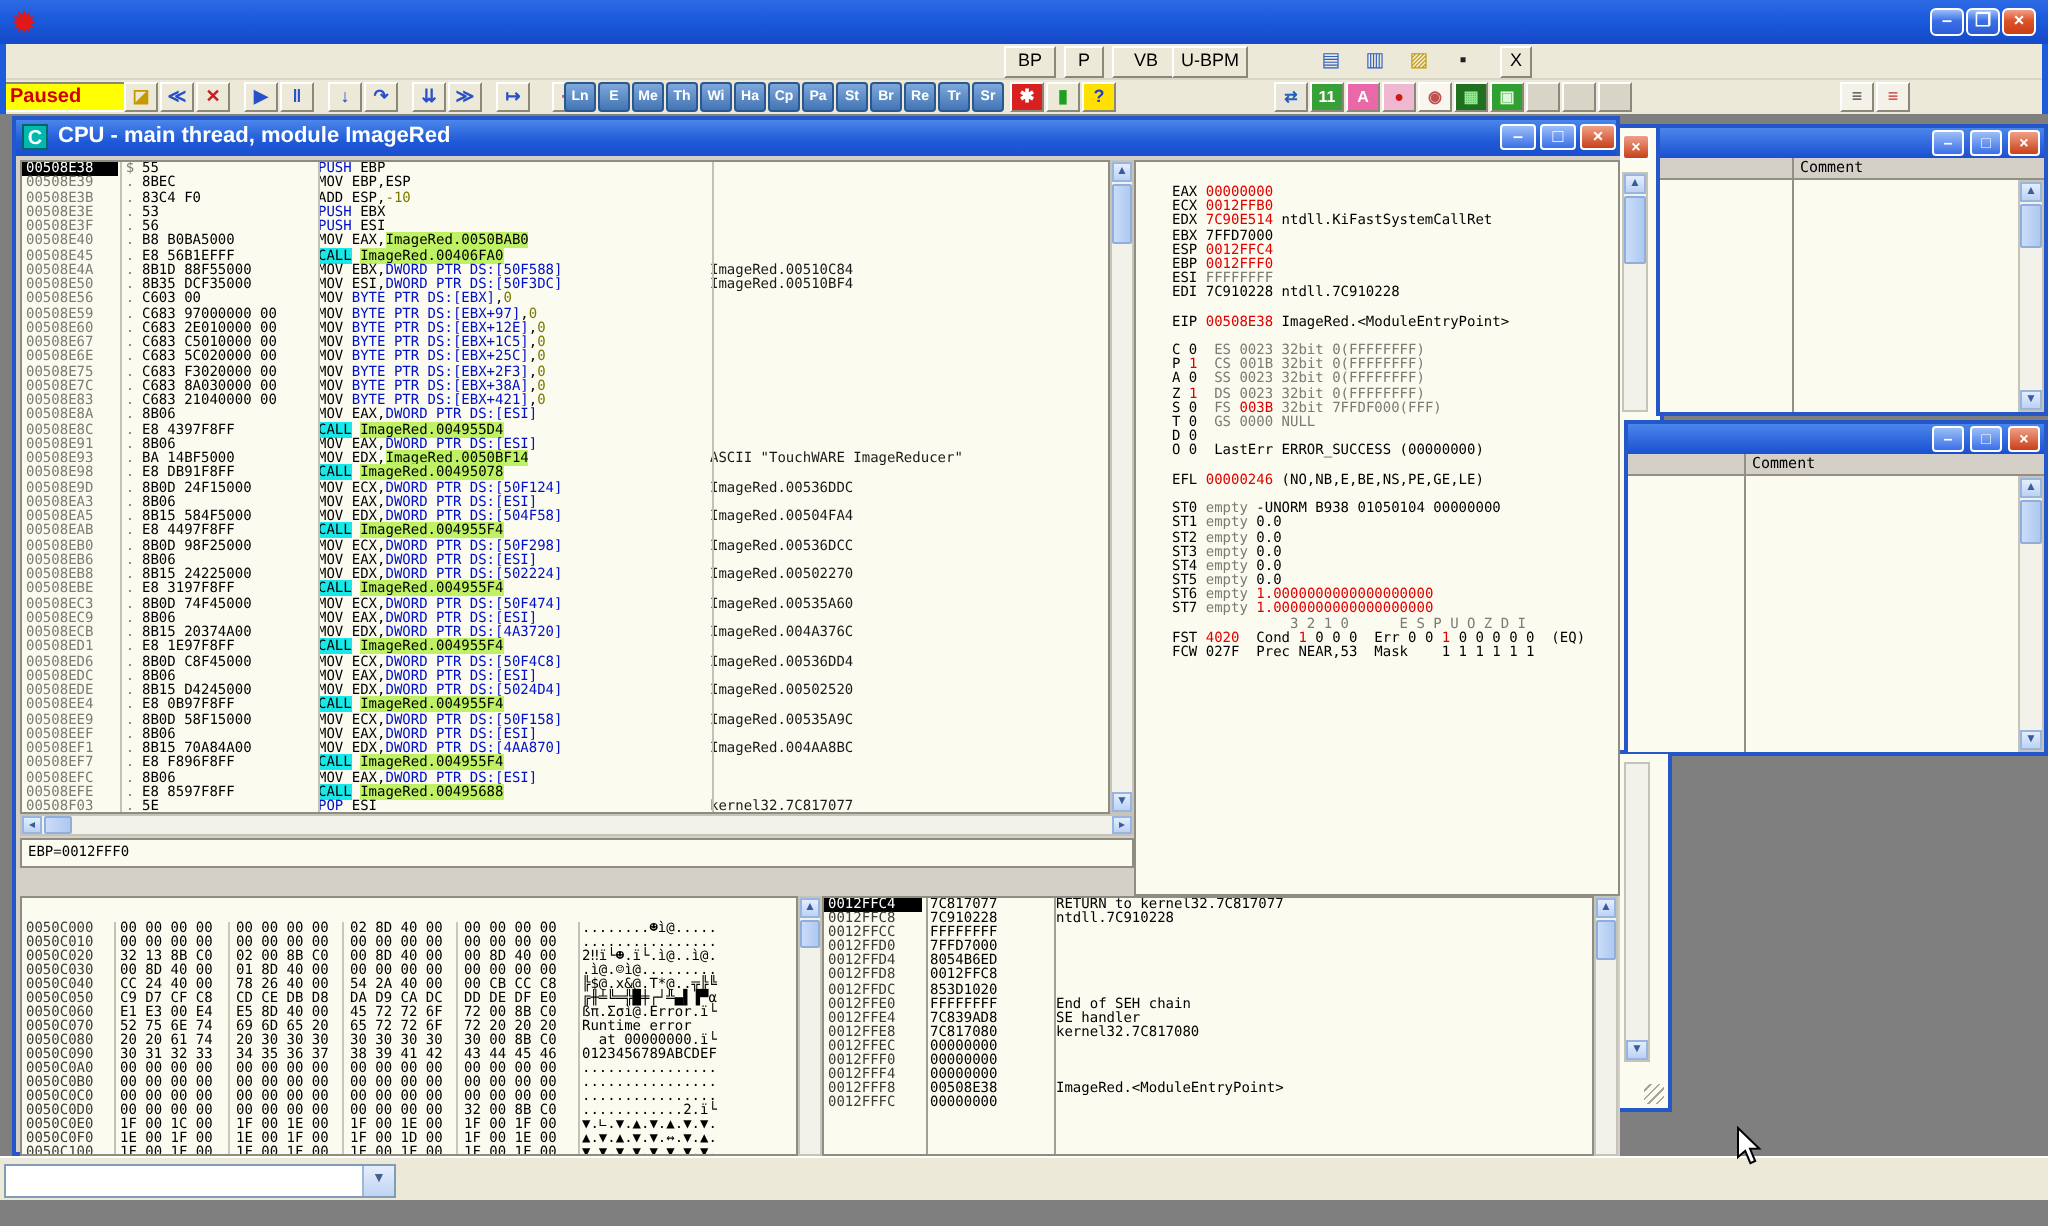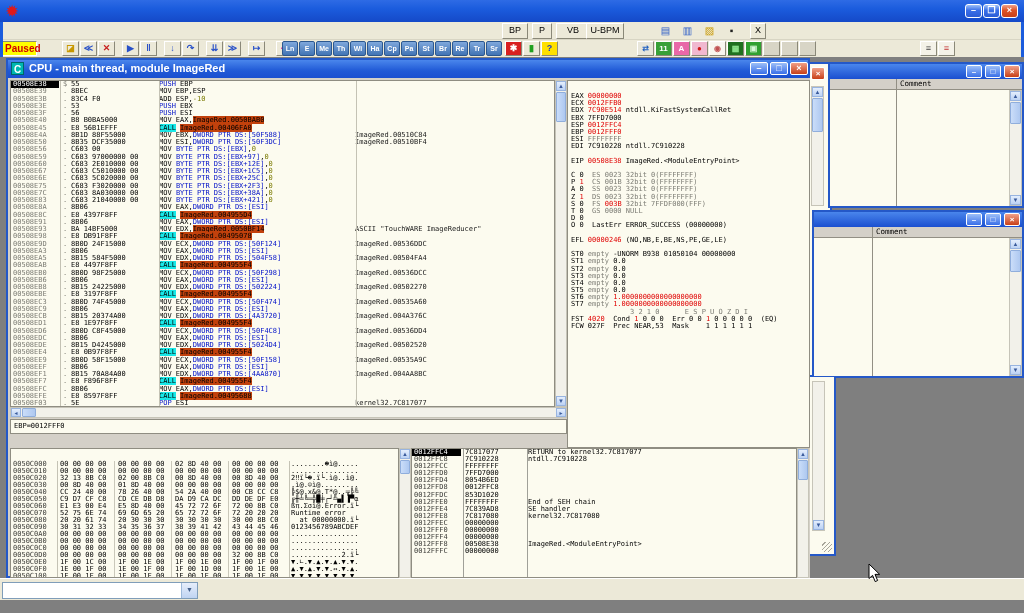--- a/index.html
+++ b/index.html
@@ -17,21 +17,21 @@
     background:linear-gradient(#9CBFF8,#3A6FE8 45%,#2B5CD6);color:#fff;font-size:9px;line-height:11px;
     text-align:center;font-weight:bold}
   .xp-btn.close{background:linear-gradient(#F0A088,#DD5226 45%,#C84018)}
   .menubar{position:absolute;left:0;top:22px;width:1024px;height:18px;background:#ECE9D8;
     border-bottom:1px solid #D8D5C4}
   .mi{display:inline-block;padding:2px 9px 0 9px;font-size:11px;color:#000;height:18px}
   .flatbtn{position:absolute;top:1px;height:16px;background:#ECE9D8;border:1px solid;
     border-color:#fff #8A8878 #8A8878 #fff;font-size:9px;line-height:13px;text-align:center;color:#000}
   .micon{position:absolute;top:2px;width:15px;height:14px;font-size:10px;line-height:13px;text-align:center}
   .toolbar{position:absolute;left:0;top:40px;width:1024px;height:17px;background:#ECE9D8}
-  .paused{position:absolute;left:1px;top:1px;width:36px;height:15px;background:#FFFF00;
+  .paused{position:absolute;left:1px;top:1px;width:76px;height:15px;background:#FFFF00;
     border:1px solid;border-color:#8A8878 #fff #fff #8A8878;color:#D00000;font-weight:bold;
     font-size:10px;line-height:13px;padding-left:3px}
   .tbtn{position:absolute;top:1px;width:17px;height:15px;background:#ECE9D8;border:1px solid;
     border-color:#fff #8A8878 #8A8878 #fff;font-size:9px;line-height:12px;text-align:center;font-weight:bold}
   .lbtn{position:absolute;top:1px;width:16px;height:15px;border:1px solid #2C5890;border-radius:2px;
     background:linear-gradient(#7FA8DC,#4274B4);color:#fff;font-size:7px;line-height:13px;
     text-align:center;font-weight:bold}
   .cbtn{position:absolute;top:1px;width:17px;height:15px;border:1px solid;border-color:#fff #8A8878 #8A8878 #fff;
     font-size:9px;line-height:13px;text-align:center;font-weight:bold}
   .edge{position:absolute;width:3px;background:#1B5CDD}
@@ -75,26 +75,26 @@
   .drow{height:7.26px;line-height:7.4px;font-size:7px;white-space:pre;color:#000}
   .c-addr{display:inline-block;width:48px;padding-left:2px;color:#7C7C74}
   .c-mark{display:inline-block;width:12px;text-align:center;color:#7C7C74}
   .c-bytes{display:inline-block;width:88px}
   .c-instr{display:inline-block;width:196px}
   .c-comm{display:inline-block;color:#1A1A1A}
   .sel{background:#000;color:#fff !important}
   .kw{color:#0010C8}
   .num{color:#7A7A00}
   .m-call{background:#18E8E8}
-  .t-call{background:#c2410c}
+  .t-call{background:#bef264}
   .gray{color:#7C7C74}
   .red{color:#E00000}
 
   
-  .rl{height:7.2px;line-height:7.3px;font-size:7px;white-space:pre;color:#000;padding-left:3px}
+  .rl{height:7.2px;line-height:7.3px;font-size:7px;white-space:pre;color:#000;padding-left:18px}
 
   
   .hrow{height:7.0px;line-height:7.1px;font-size:7px;white-space:pre;color:#000}
   .h-addr{display:inline-block;width:46px;padding-left:2px;color:#3C3C38}
   .h-grp{display:inline-block;width:57px;padding-left:3px}
   .h-grp.b{border-left:1px solid #CAC8BA}
   .h-ascii{display:inline-block;padding-left:6px}
 
   
   .srow{height:7.1px;line-height:7.2px;font-size:7px;white-space:pre;color:#000}

